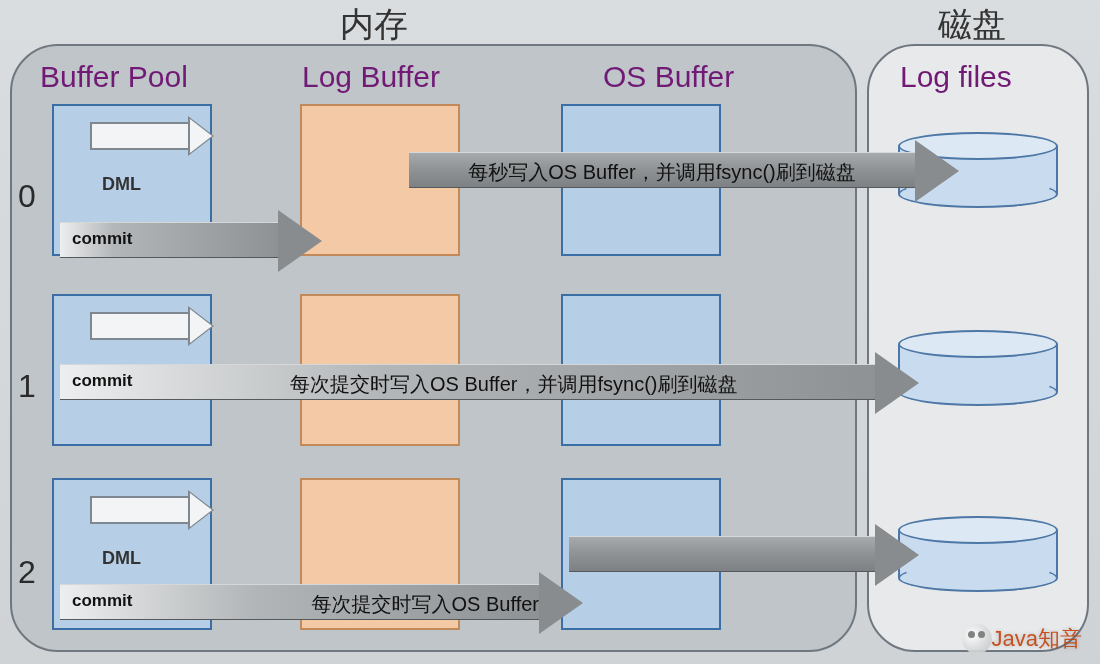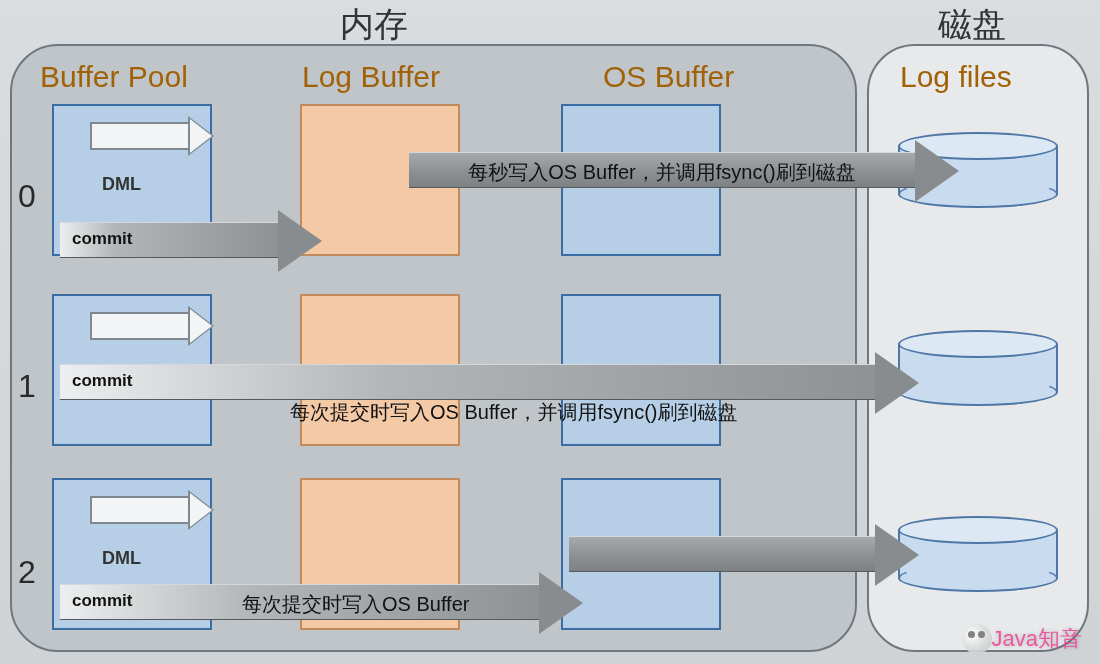--- a/index.html
+++ b/index.html
@@ -27,21 +27,21 @@
   }
   .title-memory, .title-disk {
     position: absolute; top: 2px;
     font-size: 34px; color: #333; font-family: "SimSun","Songti SC",serif;
   }
   .title-memory { left: 340px; }
   .title-disk { left: 938px; }
 
   .col-head {
     position: absolute; top: 60px;
-    font-size: 30px; color: #a16207;
+    font-size: 30px; color: #701a75;
   }
   .ch-buffer { left: 40px; }
   .ch-log    { left: 302px; }
   .ch-os     { left: 603px; }
   .ch-files  { left: 900px; }
 
   
   .vbox {
     position: absolute; width: 160px; height: 152px;
     border: 2px solid #3a6ea5; background: #b6cfe6;
@@ -111,25 +111,25 @@
   .big-arrow .txt.bold { font-weight: bold; font-size: 17px; }
   .big-arrow.fade { background: linear-gradient(to right, #eceeef 0%, #b3b6b8 25%, #8e9294 100%); }
   .big-arrow.fade2 { background: linear-gradient(to right, #eceeef 0%, #b3b6b8 40%, #8e9294 100%); }
 
   
   .a0-os   { left: 369px; top: 152px; width: 506px; margin-left: 40px; }
   .a0-commit { left: 60px; top: 222px; width: 218px; }
   .a0-commit .txt { left: 12px; text-align: left; }
   .a1-commit { left: 60px; top: 364px; width: 815px; }
   .a1-commit .txt.bold { left: 12px; text-align: left; width: 110px; }
-  .a1-commit .txt.main { left: 230px; text-align: left; margin-top: 28px; }
+  .a1-commit .txt.main { left: 230px; text-align: left; }
   .a2-fsync { left: 569px; top: 536px; width: 306px; }
   .a2-commit { left: 60px; top: 584px; width: 479px; }
   .a2-commit .txt.bold { left: 12px; text-align: left; width: 110px; }
-  .a2-commit .txt.main { left: 182px; text-align: left; }
+  .a2-commit .txt.main { left: 200px; text-align: right; }
 
   
   .cylinder {
     position: absolute; left: 898px; width: 160px; height: 76px;
   }
   .cylinder .body {
     position: absolute; left: 0; top: 14px; width: 160px; height: 48px;
     background: #c9dbee; border-left: 2px solid #4d77a7; border-right: 2px solid #4d77a7;
   }
   .cylinder .top {
@@ -141,21 +141,21 @@
     background: #c9dbee; border: 2px solid #4d77a7; border-radius: 50%;
     border-top-color: transparent;
   }
   .cy0 { top: 132px; }
   .cy1 { top: 330px; }
   .cy2 { top: 516px; }
 
   
   .watermark {
     position: absolute; right: 18px; bottom: 10px;
-    color: #ec4899; font-size: 22px; opacity: 0.9;
+    color: #c2410c; font-size: 22px; opacity: 0.9;
     display: flex; align-items: flex-end; 
     text-shadow: 0 0 4px rgba(0,0,0,.25);
   }
   .watermark .icon {
     width: 30px; height: 30px; border-radius: 50%;
     background: radial-gradient(circle at 35% 35%, #fff, #d7d9da 55%, #bfc2c4);
     position: relative;
   }
   .watermark .icon::after{
     content:""; position:absolute; left:6px; top:7px; width:7px; height:7px;

